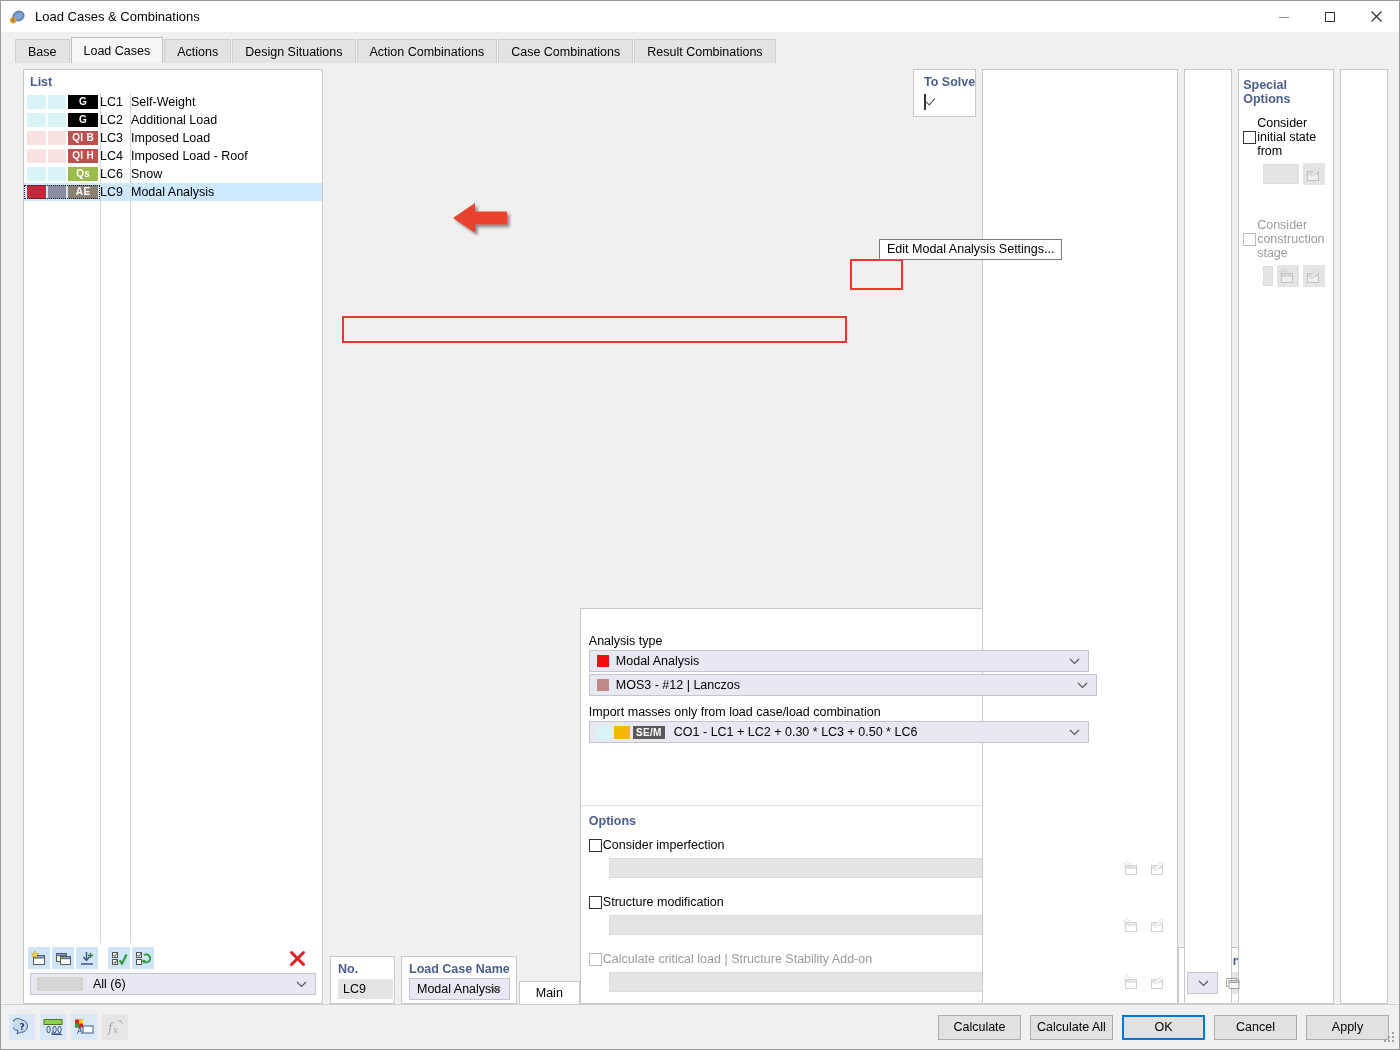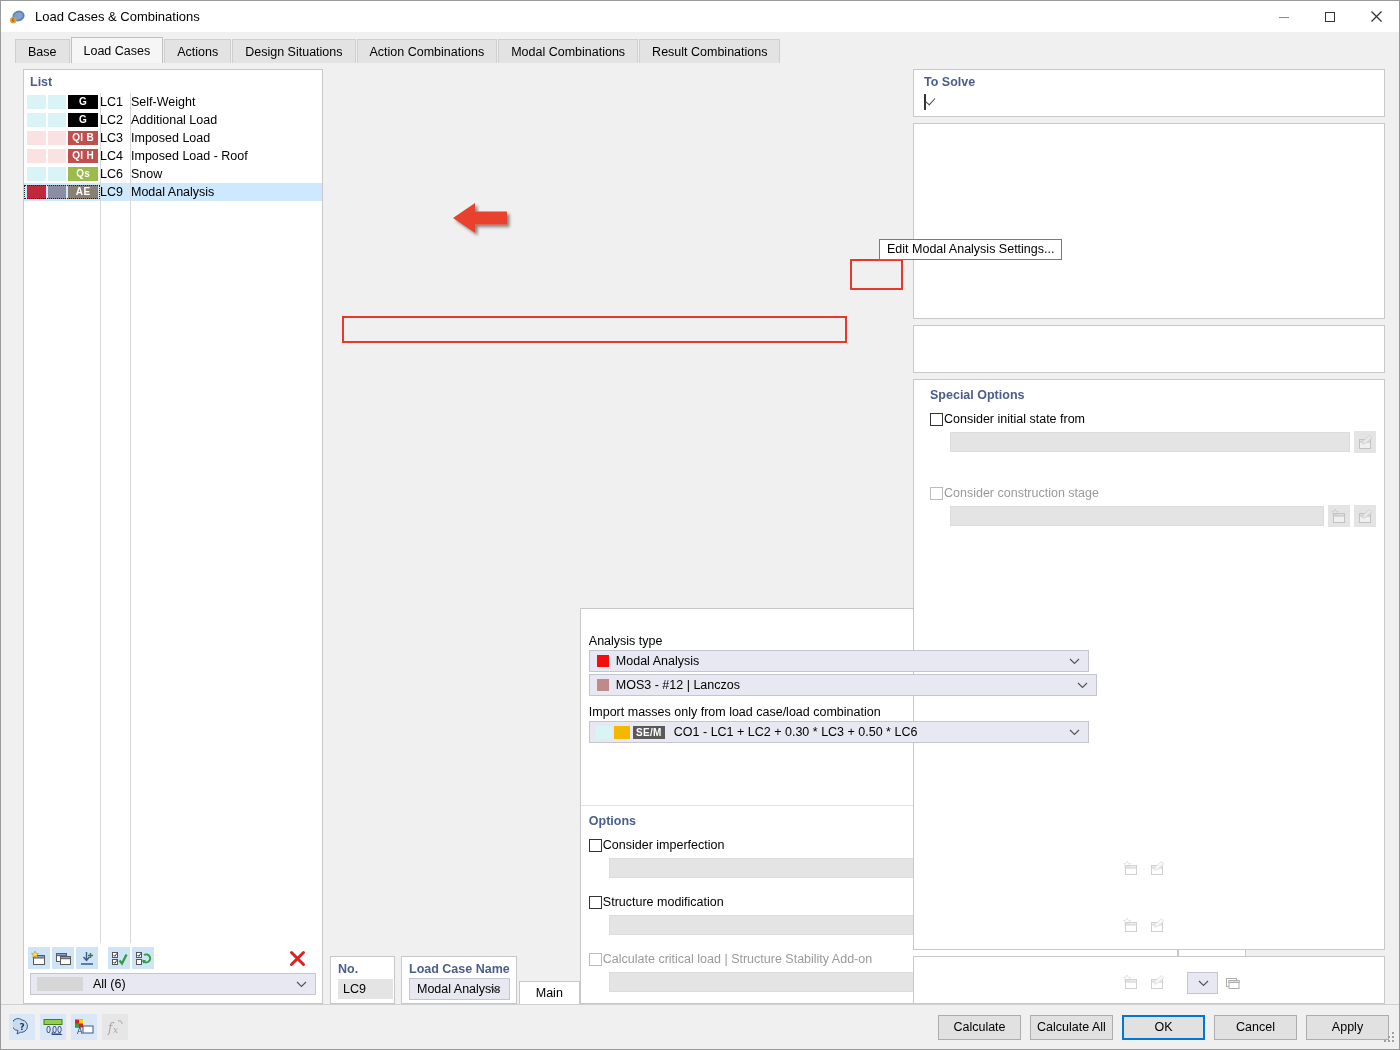--- a/index.html
+++ b/index.html
@@ -201,25 +201,25 @@
   }
 
   .spacer { flex: 1 1 auto; }
 
   .comment-box {
     background:#fff; border:1px solid #c8c8c8; box-sizing:border-box;
     margin-top: 6px; padding: 6px 1px 9px 8px; flex: 0 0 auto;
   }
 
   
-  .rightcol { width: 472px; flex: 0 0 472px; display:flex; flex-direction:column; gap:6px; min-height:0; }
+  .rightcol { width: 472px; flex: 0 0 472px; display:flex; flex-direction:row; gap:6px; min-height:0; }
   .rc-solve { height: 48px; background:#fff; border:1px solid #c8c8c8; box-sizing:border-box; padding: 5px 0 0 10px; flex:0 0 auto;}
   .rc-big { flex: 0 0 196px; background:#fff; border:1px solid #c8c8c8; box-sizing:border-box; }
   .rc-small { flex: 0 0 48px; background:#fff; border:1px solid #c8c8c8; box-sizing:border-box; }
-  .rc-special { flex: 1 1 auto; background:#fff; border:1px solid #c8c8c8; box-sizing:border-box; padding: 8px 8px 0 16px; min-height:0;}
+  .rc-special { flex: 1 1 auto; background:#fff; border:1px solid #c8c8c8; box-sizing:border-box; padding: 8px 8px 0 4px; min-height:0;}
   .rc-bottom { flex: 0 0 48px; background:#fff; border:1px solid #c8c8c8; box-sizing:border-box; }
 
   
   .footer {
     flex: 0 0 auto; height: 44px; background:#f0f0f0;
     border-top: 1px solid #d0d0d0;
     display:flex; align-items:center; padding: 0 10px 0 8px;
     position: relative;
   }
   .fbtn {
@@ -280,21 +280,21 @@
     </div>
   </div>
 
   <div class="tabstrip-wrap">
     <div class="tabstrip">
       <div class="tab">Base</div>
       <div class="tab active">Load Cases</div>
       <div class="tab">Actions</div>
       <div class="tab">Design Situations</div>
       <div class="tab">Action Combinations</div>
-      <div class="tab">Modal Combinations</div>
+      <div class="tab">Case Combinations</div>
       <div class="tab">Result Combinations</div>
     </div>
   </div>
 
   <div class="content">
 
     <div class="leftcol">
       <div class="list-panel">
         <div class="list-header grouplabel">List</div>
         <div class="list-rows">

